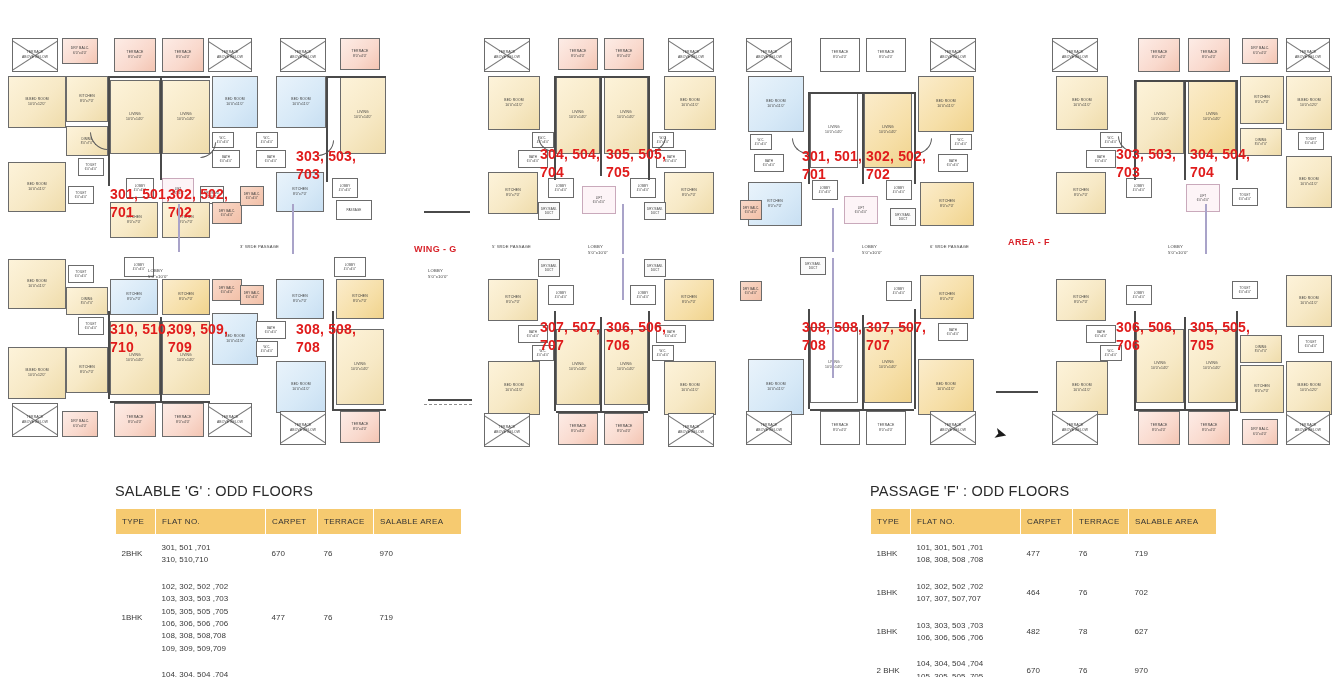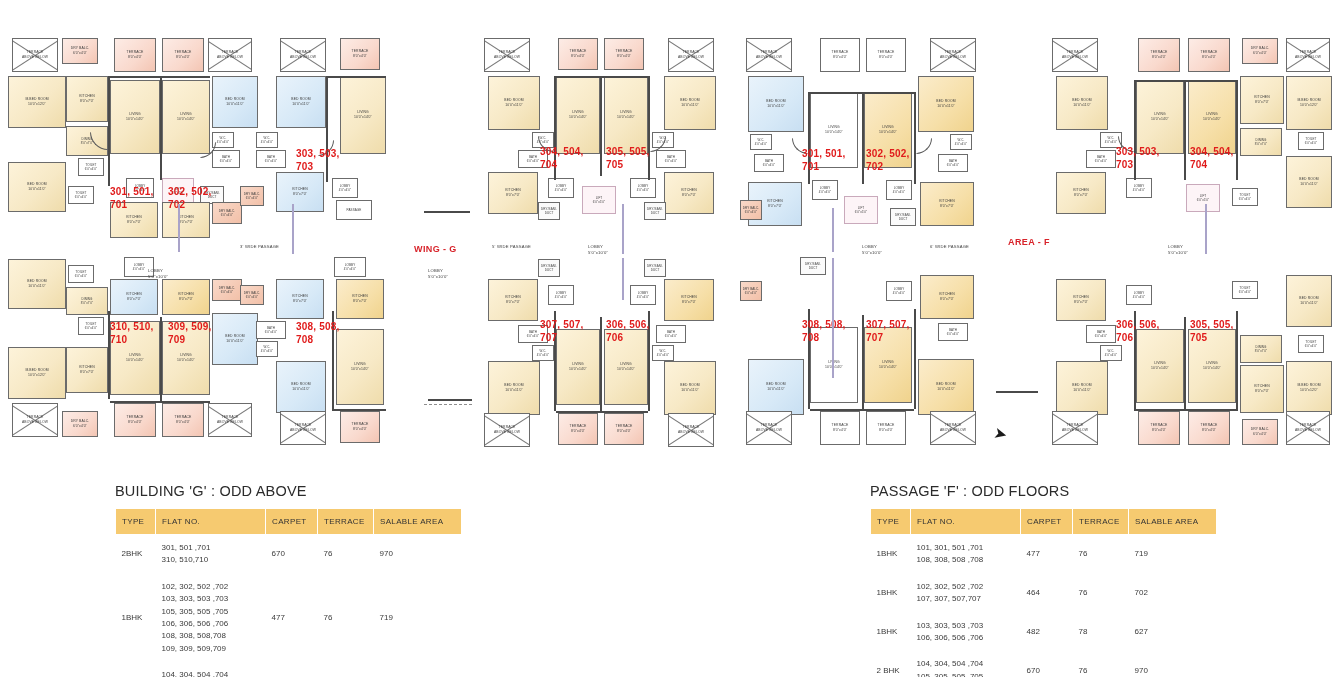--- a/index.html
+++ b/index.html
@@ -75,21 +75,21 @@
   .door {
     position:absolute; border:1px solid #5a5a5a;
     border-right-color:transparent; border-top-color:transparent;
     border-radius:0 0 0 100%;
   }
   .door.r { border-radius:0 0 100% 0; border-left-color:transparent; border-right-color:#5a5a5a; }
 
   
   .flat-no {
     position:absolute; color:#e01b1b; font-weight:700;
-    font-size:10px; line-height:1.25; white-space:pre-line;
+    font-size:14px; line-height:1.25; white-space:pre-line;
     letter-spacing:.2px;
   }
   .wing-tag {
     position:absolute; color:#d8232a; font-weight:700;
     font-size:9px; letter-spacing:.4px; white-space:nowrap;
   }
   .note {
     position:absolute; color:#3a3a3a; font-size:4.2px;
     letter-spacing:.2px; white-space:pre-line; line-height:1.4;
   }
@@ -987,21 +987,21 @@
     <div class="wing-tag" style="left:1008px; top:201px;">AREA - F</div>
 
     <div class="solid-rule" style="left:424px; top:175px; width:46px;"></div>
     <div class="solid-rule" style="left:428px; top:363px; width:44px;"></div>
     <div class="solid-rule" style="left:996px; top:355px; width:42px;"></div>
     <div class="dash-line" style="left:424px; top:368px; width:48px;"></div>
     <div class="arrow" style="left:994px; top:388px; font-size:16px; transform:rotate(14deg);">➤</div>
   </div>
 
   <div class="tbl-wrap" style="left:115px; top:483px;">
-    <div class="tbl-title">BUILDING 'G' : ODD ABOVE</div>
+    <div class="tbl-title">SALABLE 'G' : ODD FLOORS</div>
     <table class="areas">
       <thead>
         <tr>
           <th class="col-type">TYPE</th>
           <th class="col-flat">FLAT NO.</th>
           <th class="col-carpet">CARPET</th>
           <th class="col-terrace">TERRACE</th>
           <th class="col-salable">SALABLE AREA</th>
         </tr>
       </thead>

